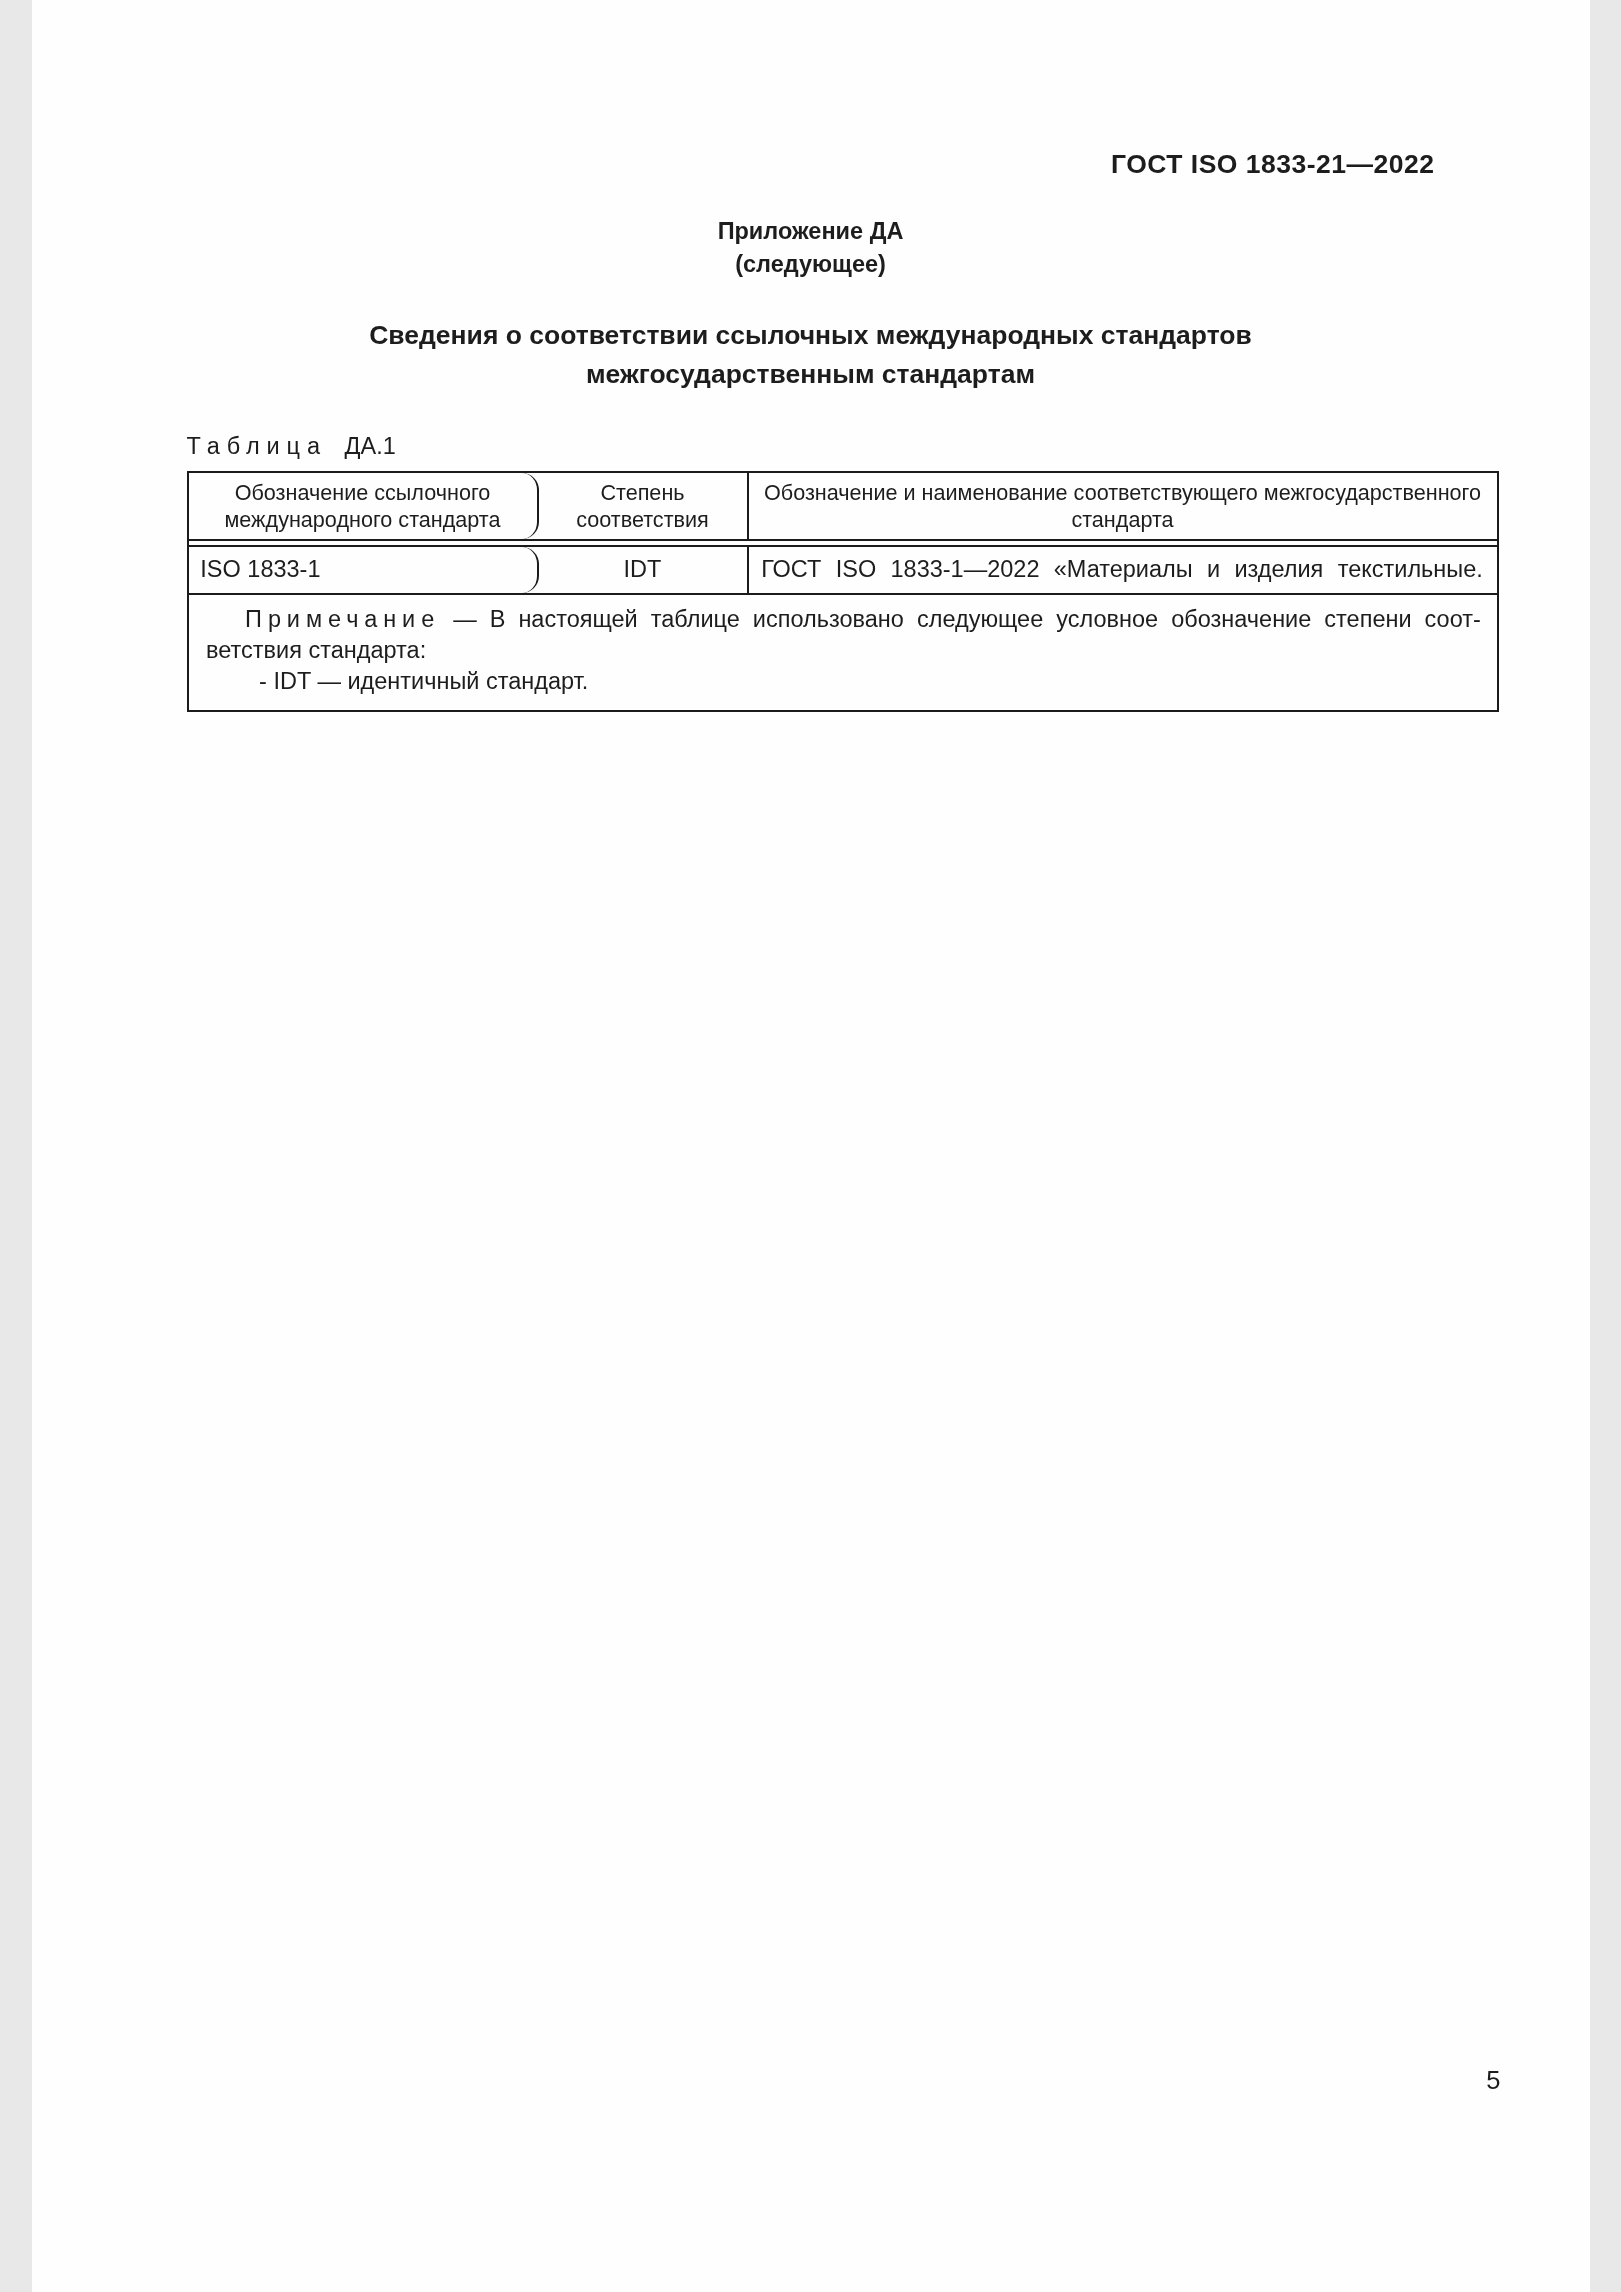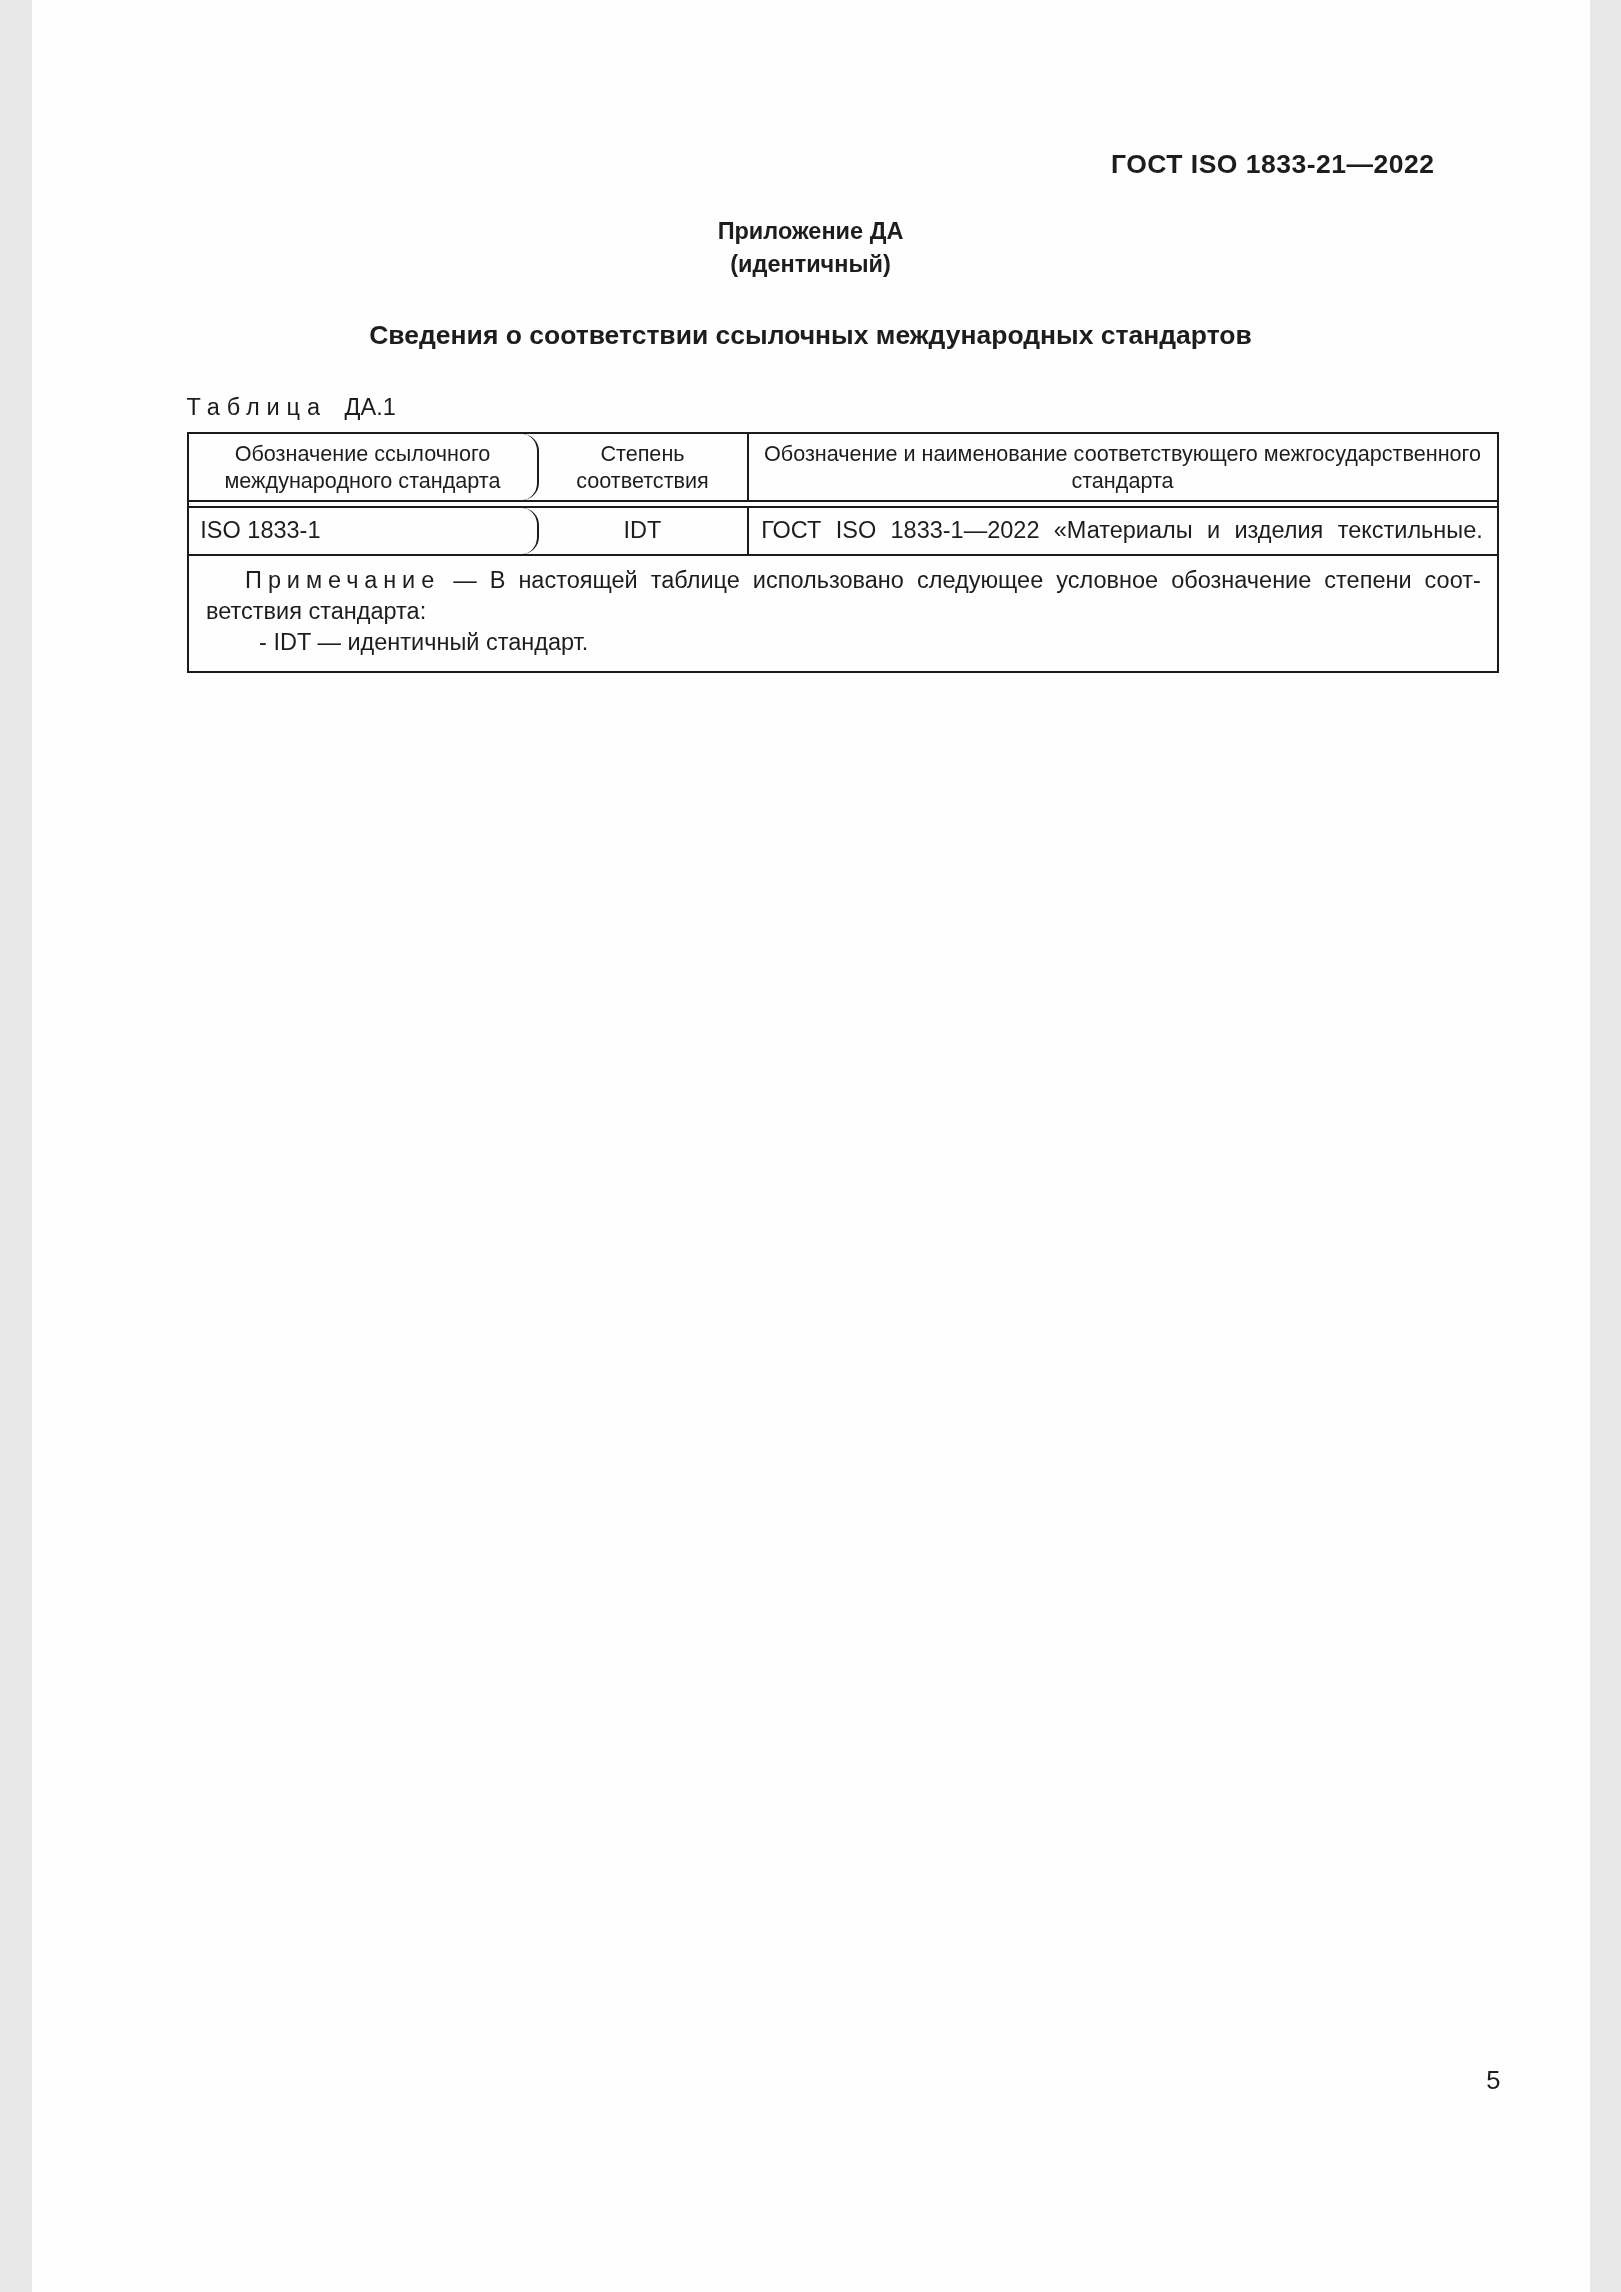--- a/index.html
+++ b/index.html
@@ -124,25 +124,26 @@
 <body>
 
 <div class="page">
 
   <div class="doc-header">
     <span>ГОСТ ISO 1833-21—2022</span>
   </div>
 
   <div class="appendix">
     <div>Приложение ДА</div>
-    <div>(идентичный)</div>
+    <div>(следующее)</div>
   </div>
 
   <div class="sect-title">
     <div>Сведения о соответствии ссылочных международных стандартов</div>
+    <div>межгосударственным стандартам</div>
   </div>
 
   <div class="tbl-caption">
     <span class="spaced">Таблица</span><span>ДА.1</span>
   </div>
 
   <div class="gtable">
 
     <div class="hrow">
       <div class="hcell c1">

